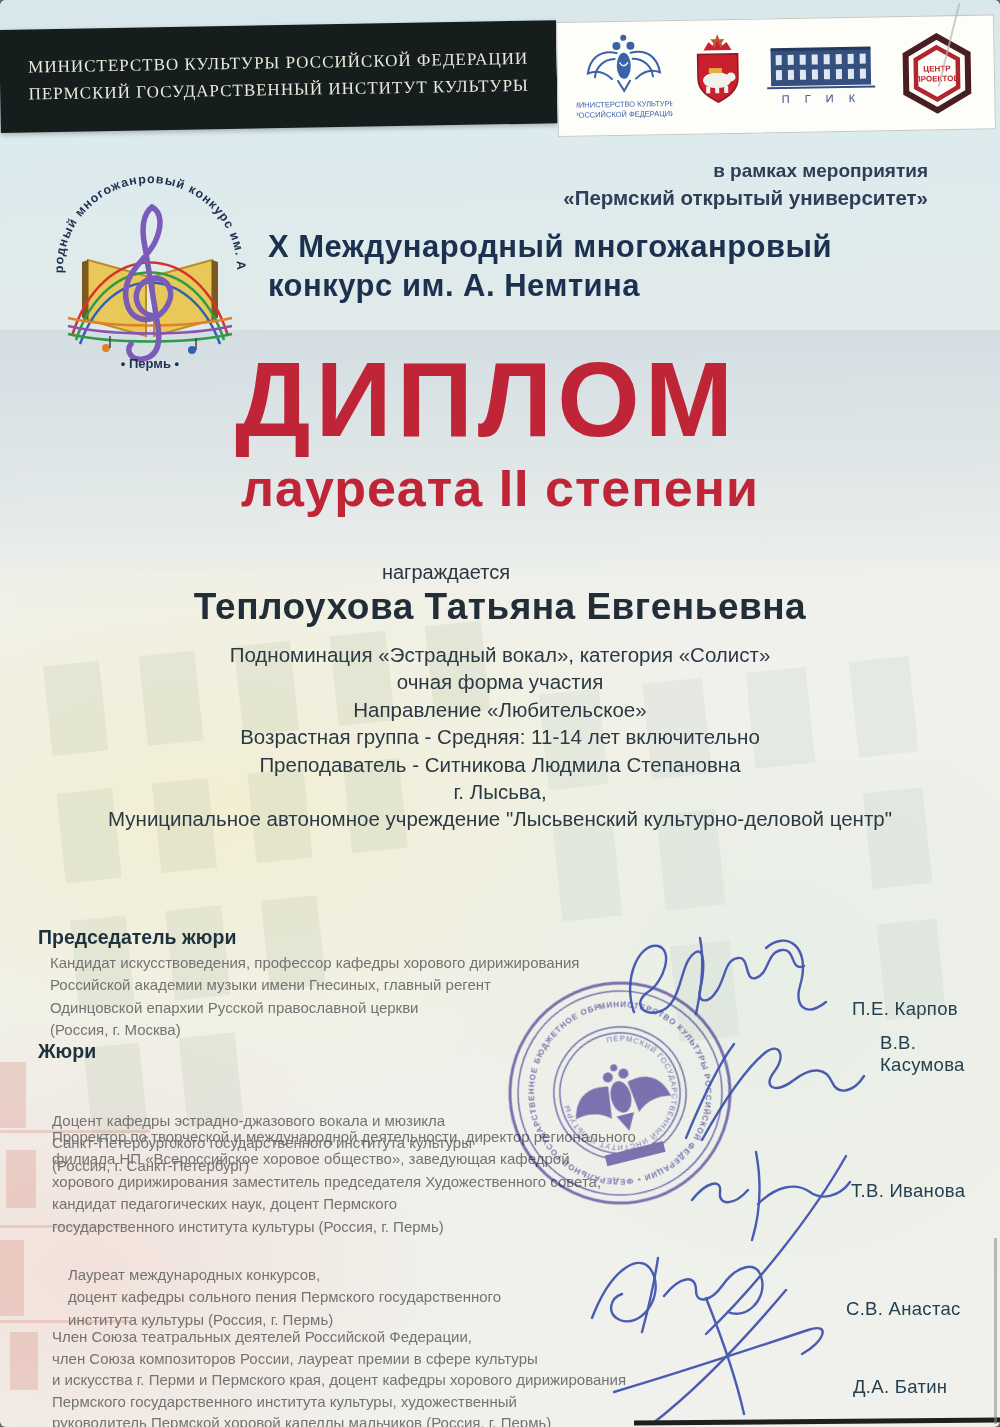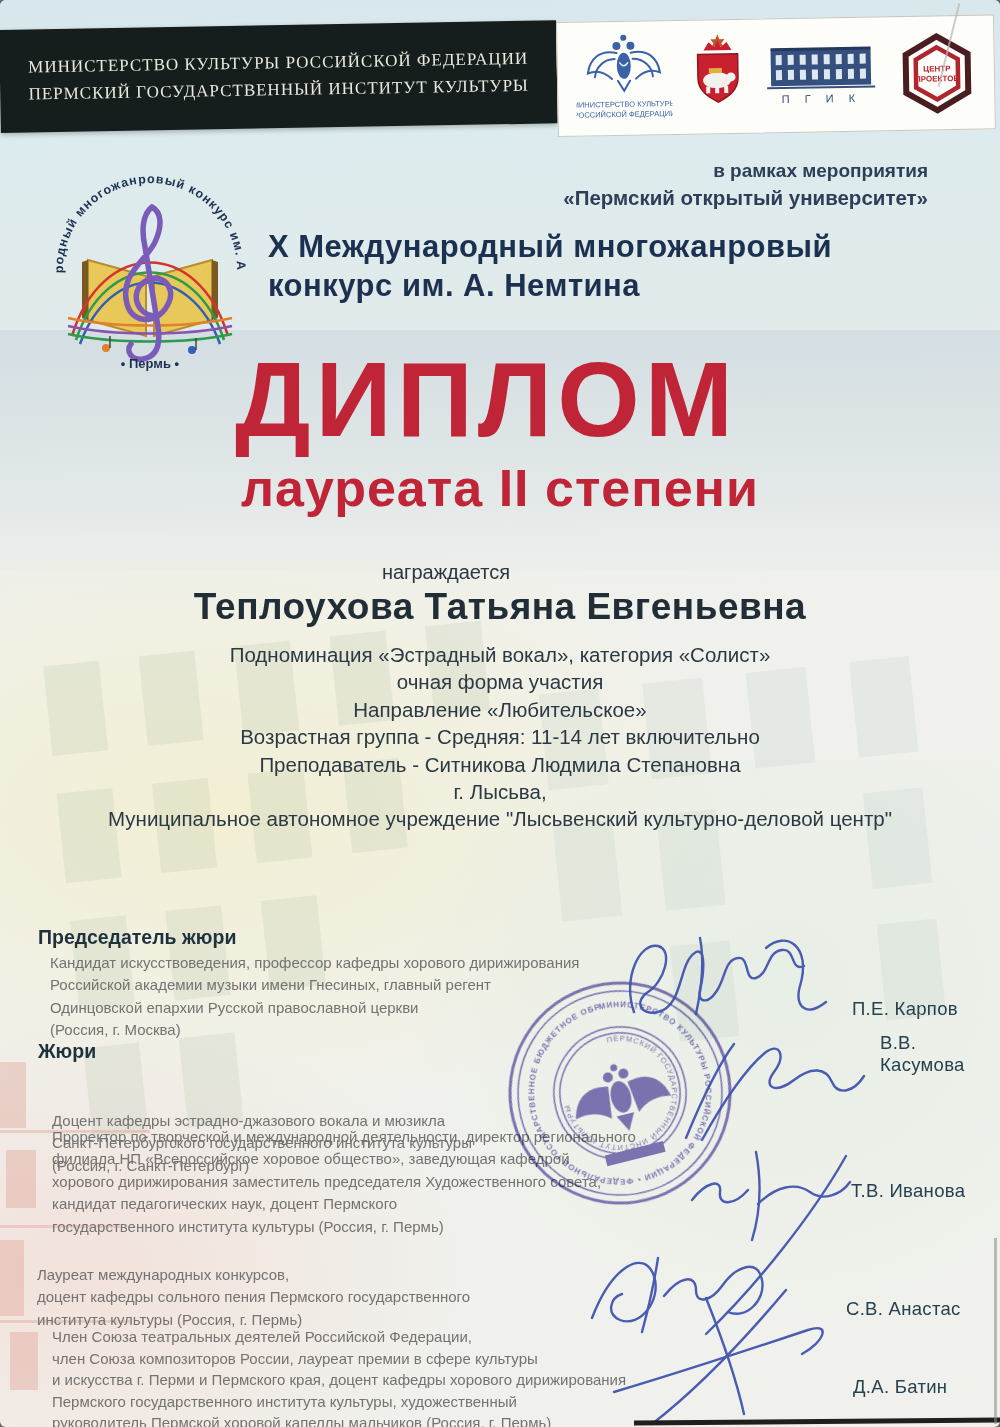--- a/index.html
+++ b/index.html
@@ -262,21 +262,21 @@
 (Россия, г. Санкт-Петербург)</div>
   <div class="abs sig-name" style="left:840px;top:1032px;margin-left:40px;">В.В. Касумова</div>
 
   <div class="abs role lines" style="left:52px;top:1126px;">Проректор по творческой и международной деятельности, директор регионального
 филиала НП «Всероссийское хоровое общество», заведующая кафедрой
 хорового дирижирования заместитель председателя Художественного совета,
 кандидат педагогических наук, доцент Пермского
 государственного института культуры (Россия, г. Пермь)</div>
   <div class="abs sig-name" style="left:851px;top:1180px;">Т.В. Иванова</div>
 
-  <div class="abs role lines" style="left:37px;top:1264px;">Лауреат международных конкурсов,
+  <div class="abs role lines" style="left:68px;top:1264px;">Лауреат международных конкурсов,
 доцент кафедры сольного пения Пермского государственного
 института культуры (Россия, г. Пермь)</div>
   <div class="abs sig-name" style="left:846px;top:1298px;text-align:center;">С.В. Анастас</div>
 
   <div class="abs role lines" style="left:52px;top:1326px;line-height:21.5px;">Член Союза театральных деятелей Российской Федерации,
 член Союза композиторов России, лауреат премии в сфере культуры
 и искусства г. Перми и Пермского края, доцент кафедры хорового дирижирования
 Пермского государственного института культуры, художественный
 руководитель Пермской хоровой капеллы мальчиков (Россия, г. Пермь)</div>
   <div class="abs sig-name" style="left:853px;top:1376px;">Д.А. Батин</div>

